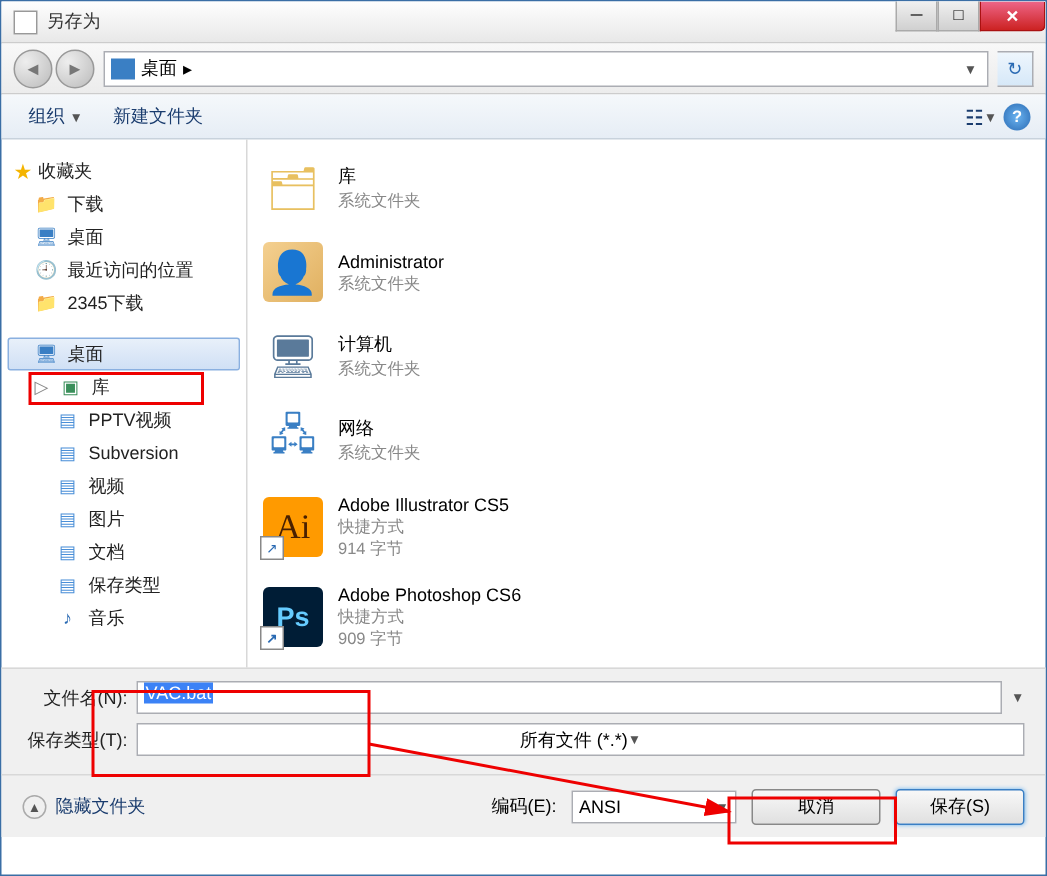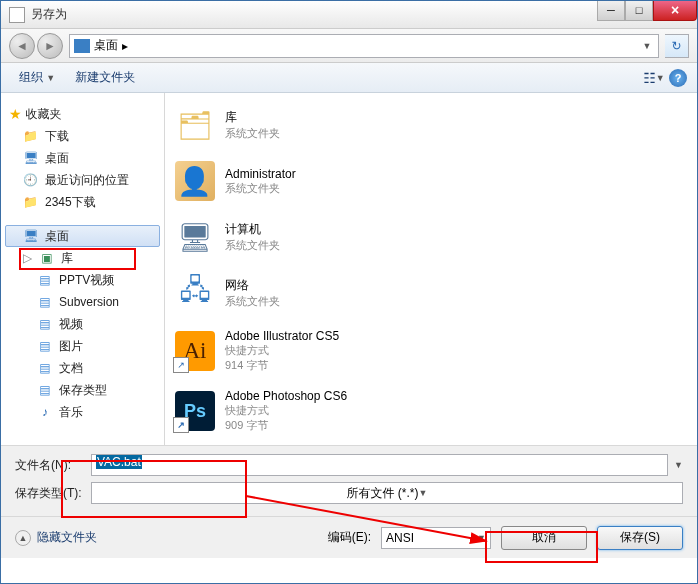--- a/index.html
+++ b/index.html
@@ -57,23 +57,23 @@
 .ic-lib{color:#e8c060}
 .ic-user{background:linear-gradient(135deg,#f4d090,#e0b060);border-radius:4px}
 .ic-comp{color:#5a7a9a}
 .ic-net{color:#3a7fc4}
 .ic-ai{background:#ff9a00;color:#4a2000;font-weight:normal;font-size:23px;border-radius:4px;font-family:serif}
 .ic-ps{background:#001d36;color:#6cf;font-weight:bold;font-size:18px;border-radius:4px}
 .shortcut{position:relative}
 .shortcut::after{content:"↗";position:absolute;bottom:-2px;left:-2px;width:14px;height:14px;background:#fff;border:1px solid #888;font-size:9px;display:flex;align-items:center;justify-content:center;color:#2a6ab3}
 .bottom{border-top:1px solid #d8d8d8;padding:8px 14px 6px;background:#f0f0f0}
 .form-row{display:flex;align-items:center;margin-bottom:6px;gap:6px}
-.form-label{width:70px;color:#222}
+.form-label{width:70px;text-align:right;color:#222}
 .fn-input{flex:1;height:22px;border:1px solid #abadb3;background:#fff;padding:0 4px}
-.fn-input .sel{background:#0369a1;color:#fff;padding:0 1px}
+.fn-input .sel{background:#3b82f6;color:#fff;padding:0 1px}
 .ft-combo{flex:1;height:22px;border:1px solid #abadb3;background:#fff;padding:0 4px;display:flex;align-items:center;justify-content:center}
 .footer{height:42px;border-top:1px solid #d8d8d8;background:#f0f0f0;display:flex;align-items:center;padding:0 14px;gap:10px}
 .hide-folders{display:flex;align-items:center;gap:6px;color:#1a3c6e}
 .hide-arrow{width:16px;height:16px;border:1px solid #aaa;border-radius:50%;display:flex;align-items:center;justify-content:center;color:#555;font-size:9px}
 .enc-label{margin-left:auto}
 .enc-combo{width:110px;height:22px;border:1px solid #abadb3;background:#fff;padding:0 4px;display:flex;align-items:center;justify-content:space-between}
 .btn{width:86px;height:24px;background:linear-gradient(#f8f8f8,#e0e0e0);border:1px solid #888;border-radius:3px;display:flex;align-items:center;justify-content:center}
 .btn.primary{border:1px solid #3a7fc4;box-shadow:0 0 3px #6ab3f0}
 .drop-arrow{color:#555;font-size:9px}
 </style>

